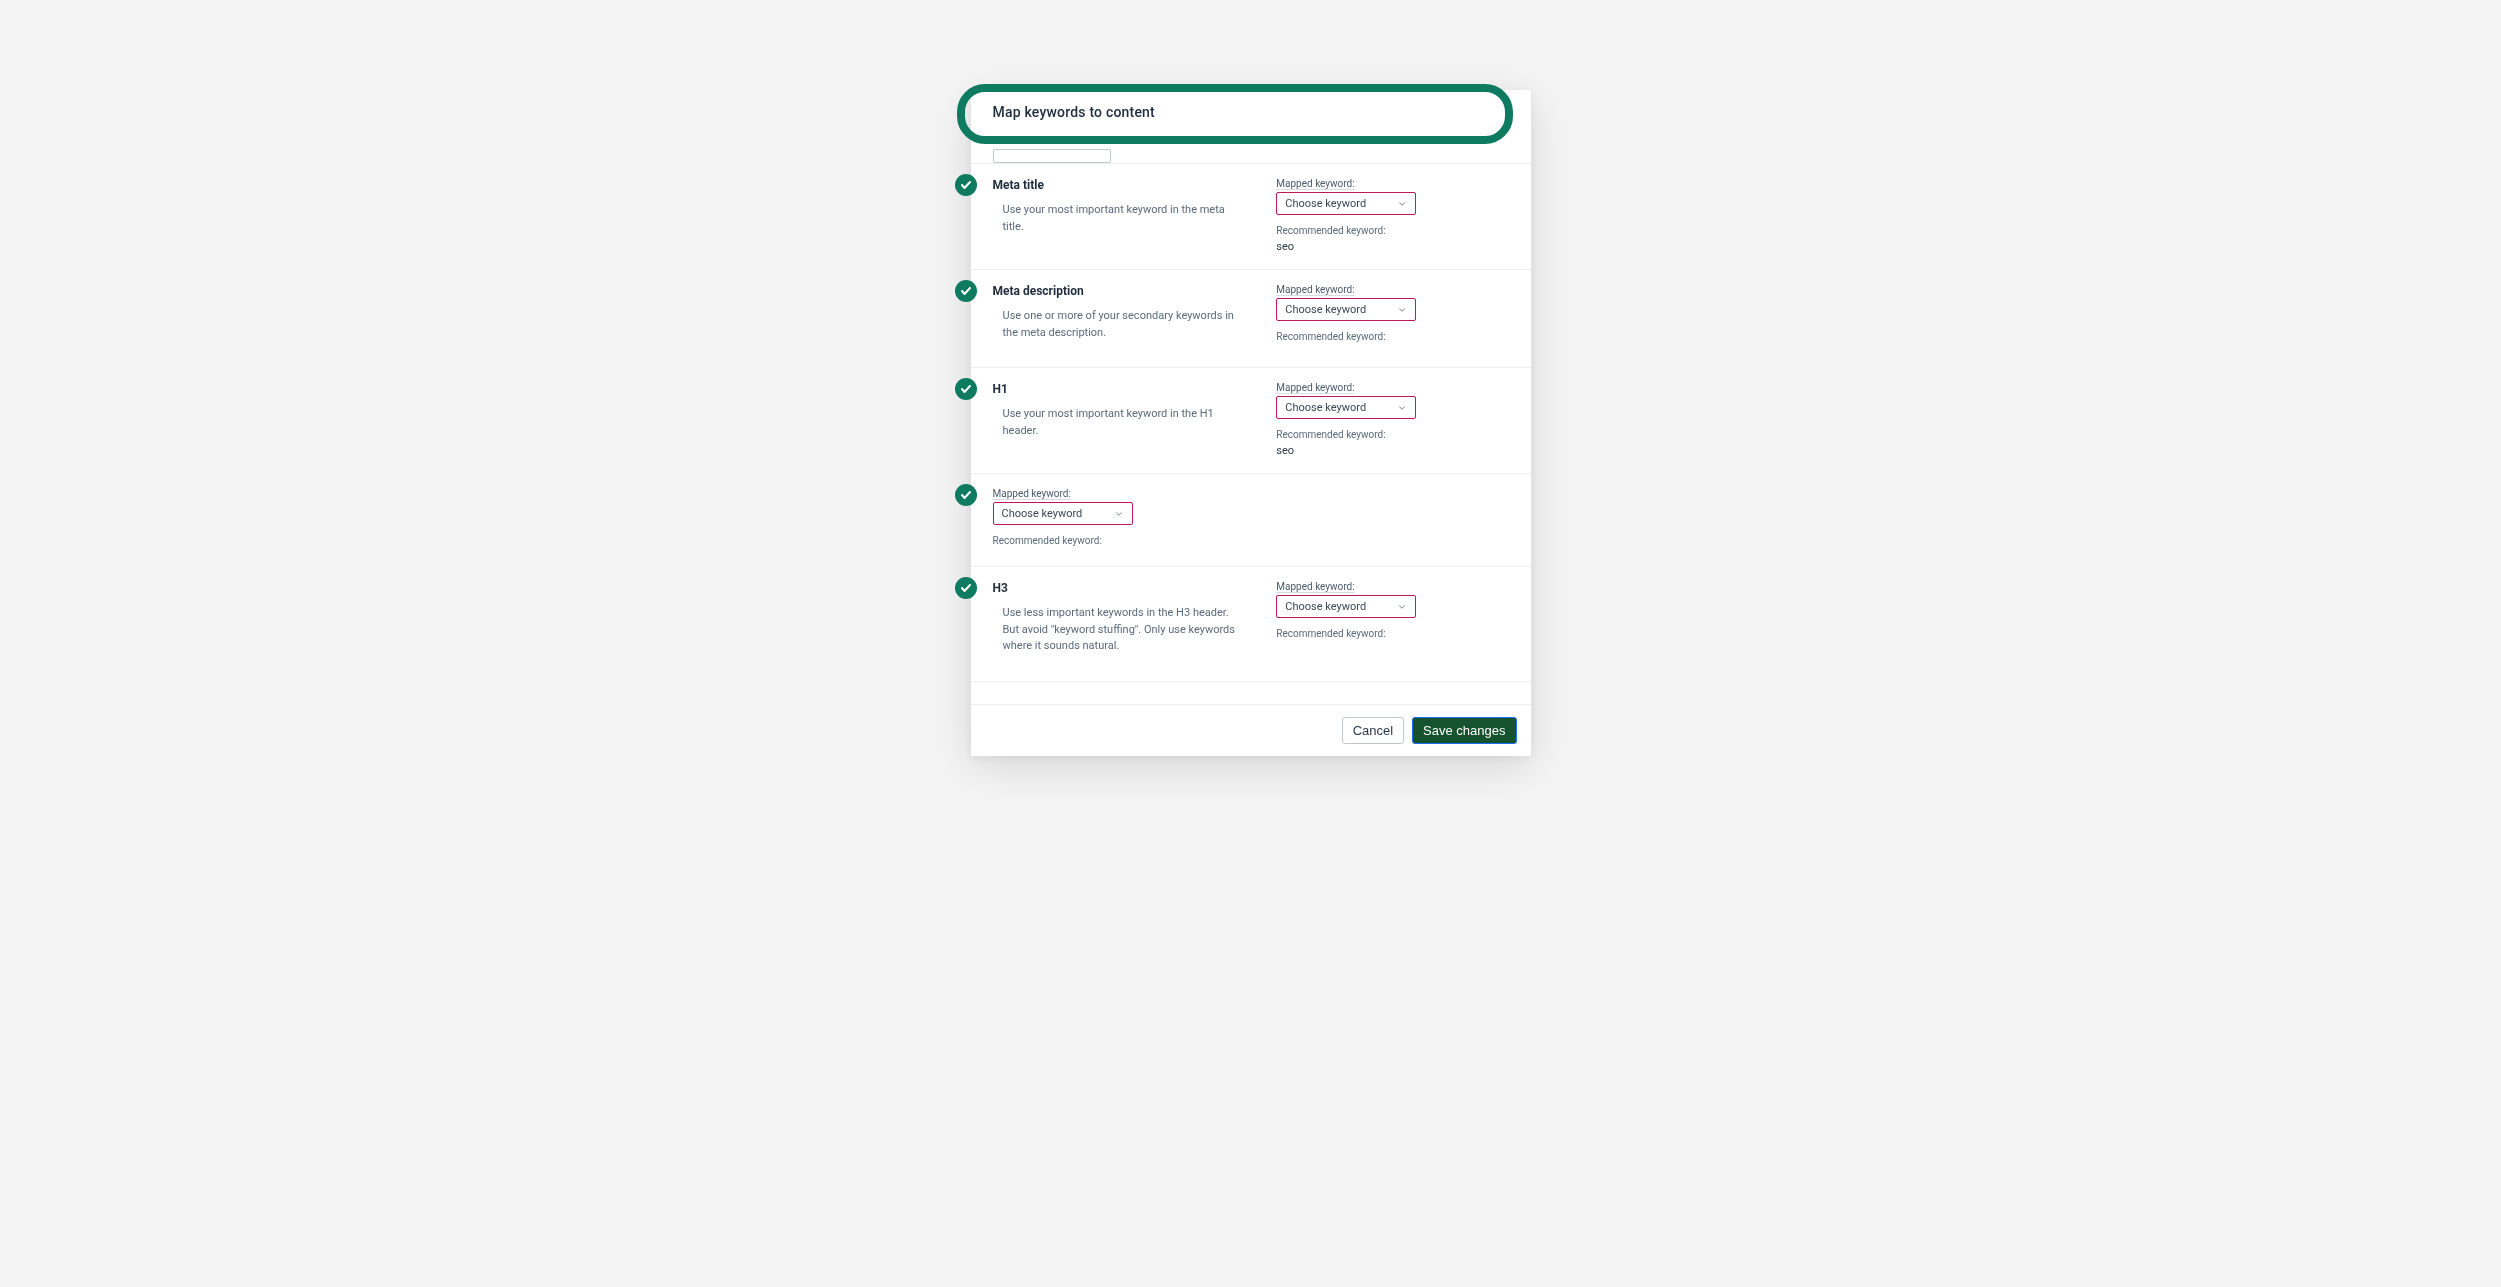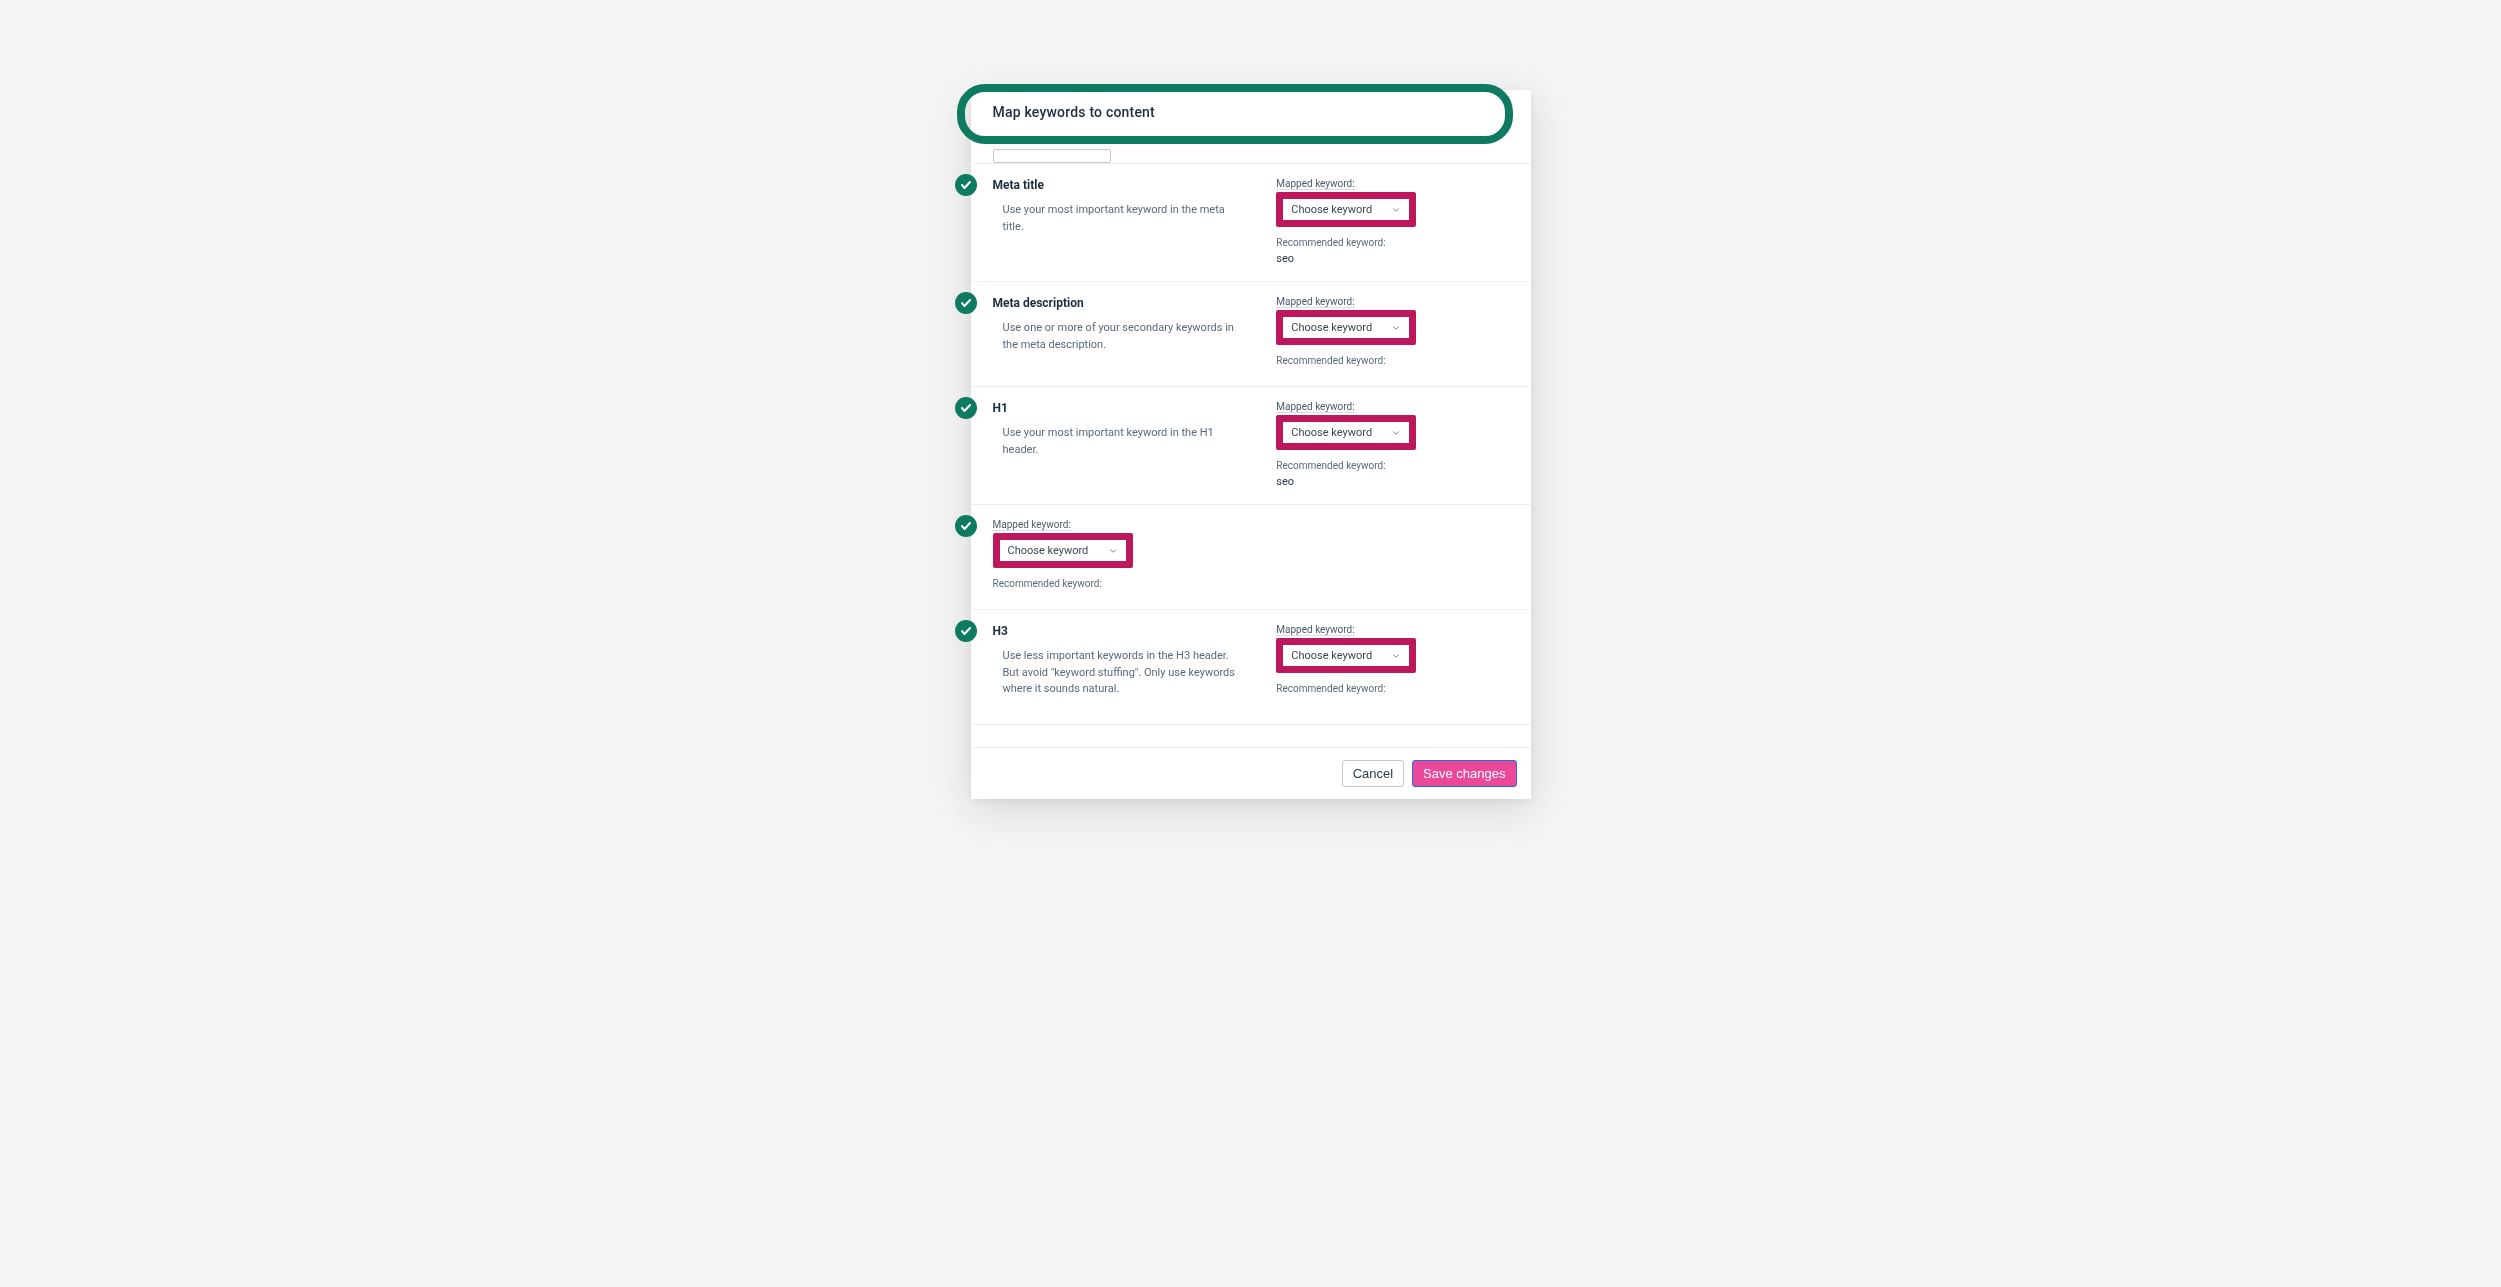--- a/index.html
+++ b/index.html
@@ -125,21 +125,21 @@
     color: #4a5a6a;
     margin: 0 0 3px 0;
     text-decoration: underline;
     text-decoration-color: #d9dde1;
     text-underline-offset: 2px;
   }
   .select-box {
     display: flex;
     align-items: center;
     justify-content: space-between;
-    border: 7px solid #be185d;
+    border: 1px solid #be185d;
     border-radius: 2px;
     padding: 4px 8px;
     font-size: 11px;
     color: #3a4856;
     background: #fff;
     cursor: pointer;
     width: 140px;
     box-sizing: border-box;
   }
   .select-box .chev { width: 10px; height: 10px; display: block; color: #5a6a7a; }
@@ -166,21 +166,21 @@
     padding: 5px 10px;
     border-radius: 3px;
     cursor: pointer;
   }
   .btn-secondary {
     background: #fff;
     color: #2a3a4a;
     border: 1px solid #c3c8cf;
   }
   .btn-primary {
-    background: #ec4899;
+    background: #14532d;
     color: #fff;
     border: 1px solid #1d6ff2;
   }
 </style>
 </head>
 <body>
 
 <div class="panel">
 
   <div class="header-callout">

